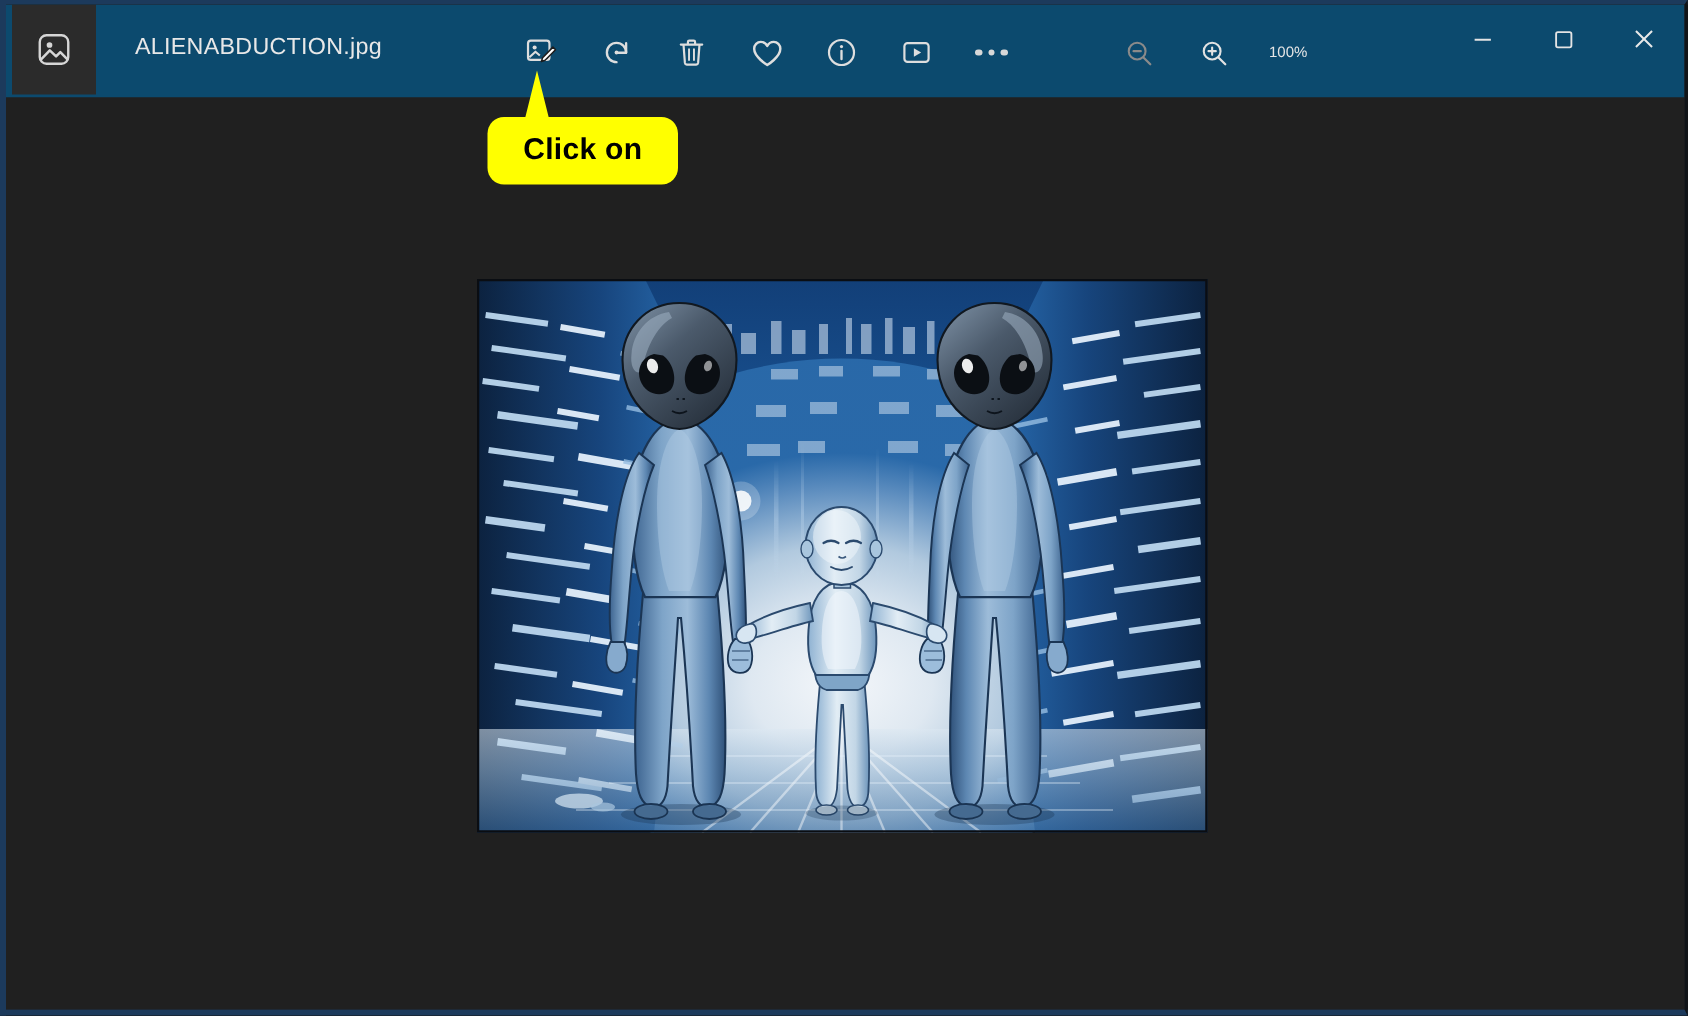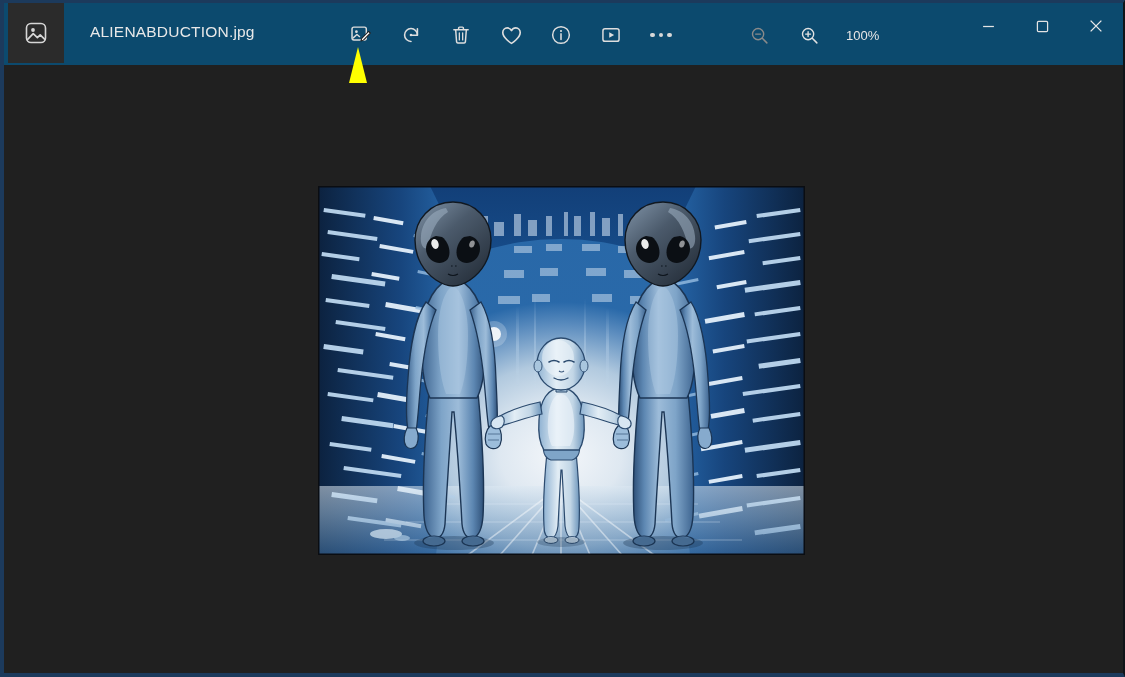--- a/index.html
+++ b/index.html
@@ -99,21 +99,21 @@
     position: absolute;
     left: 730px;
     top: 10px;
     height: 44px;
     display: flex;
     align-items: center;
   }
   .zoomgroup .tbtn { width: 50px; }
   .zoom-level {
     margin-left: 12px;
-    font-size: 13px;
+    font-size: 10px;
     color: #e6e6e6;
     user-select: none;
     white-space: nowrap;
   }
 
   
   .wincontrols {
     position: absolute;
     right: 0px;
     top: 0px;
@@ -318,20 +318,23 @@
         <span>
           <svg width="14" height="14" viewBox="0 0 12 12">
             <path d="M1.4 1.4 L10.6 10.6 M10.6 1.4 L1.4 10.6" stroke="#e9e9e9" stroke-width="1.15"></path>
           </svg>
         </span>
       </button>
     </div>
   </div>
 
   <div class="callout-tail"></div>
+  <div class="callout">
+    <span class="callout-text">Click on</span>
+  </div>
 
   <div class="viewer">
 
     <div class="photo">
       <svg width="487" height="369" viewBox="0 0 487 369" preserveAspectRatio="none">
         <defs>
 
           <radialGradient id="glow" cx="50%" cy="62%" r="44%">
             <stop offset="0%" stop-color="#ffffff"></stop>
             <stop offset="32%" stop-color="#e9f0f6"></stop>

